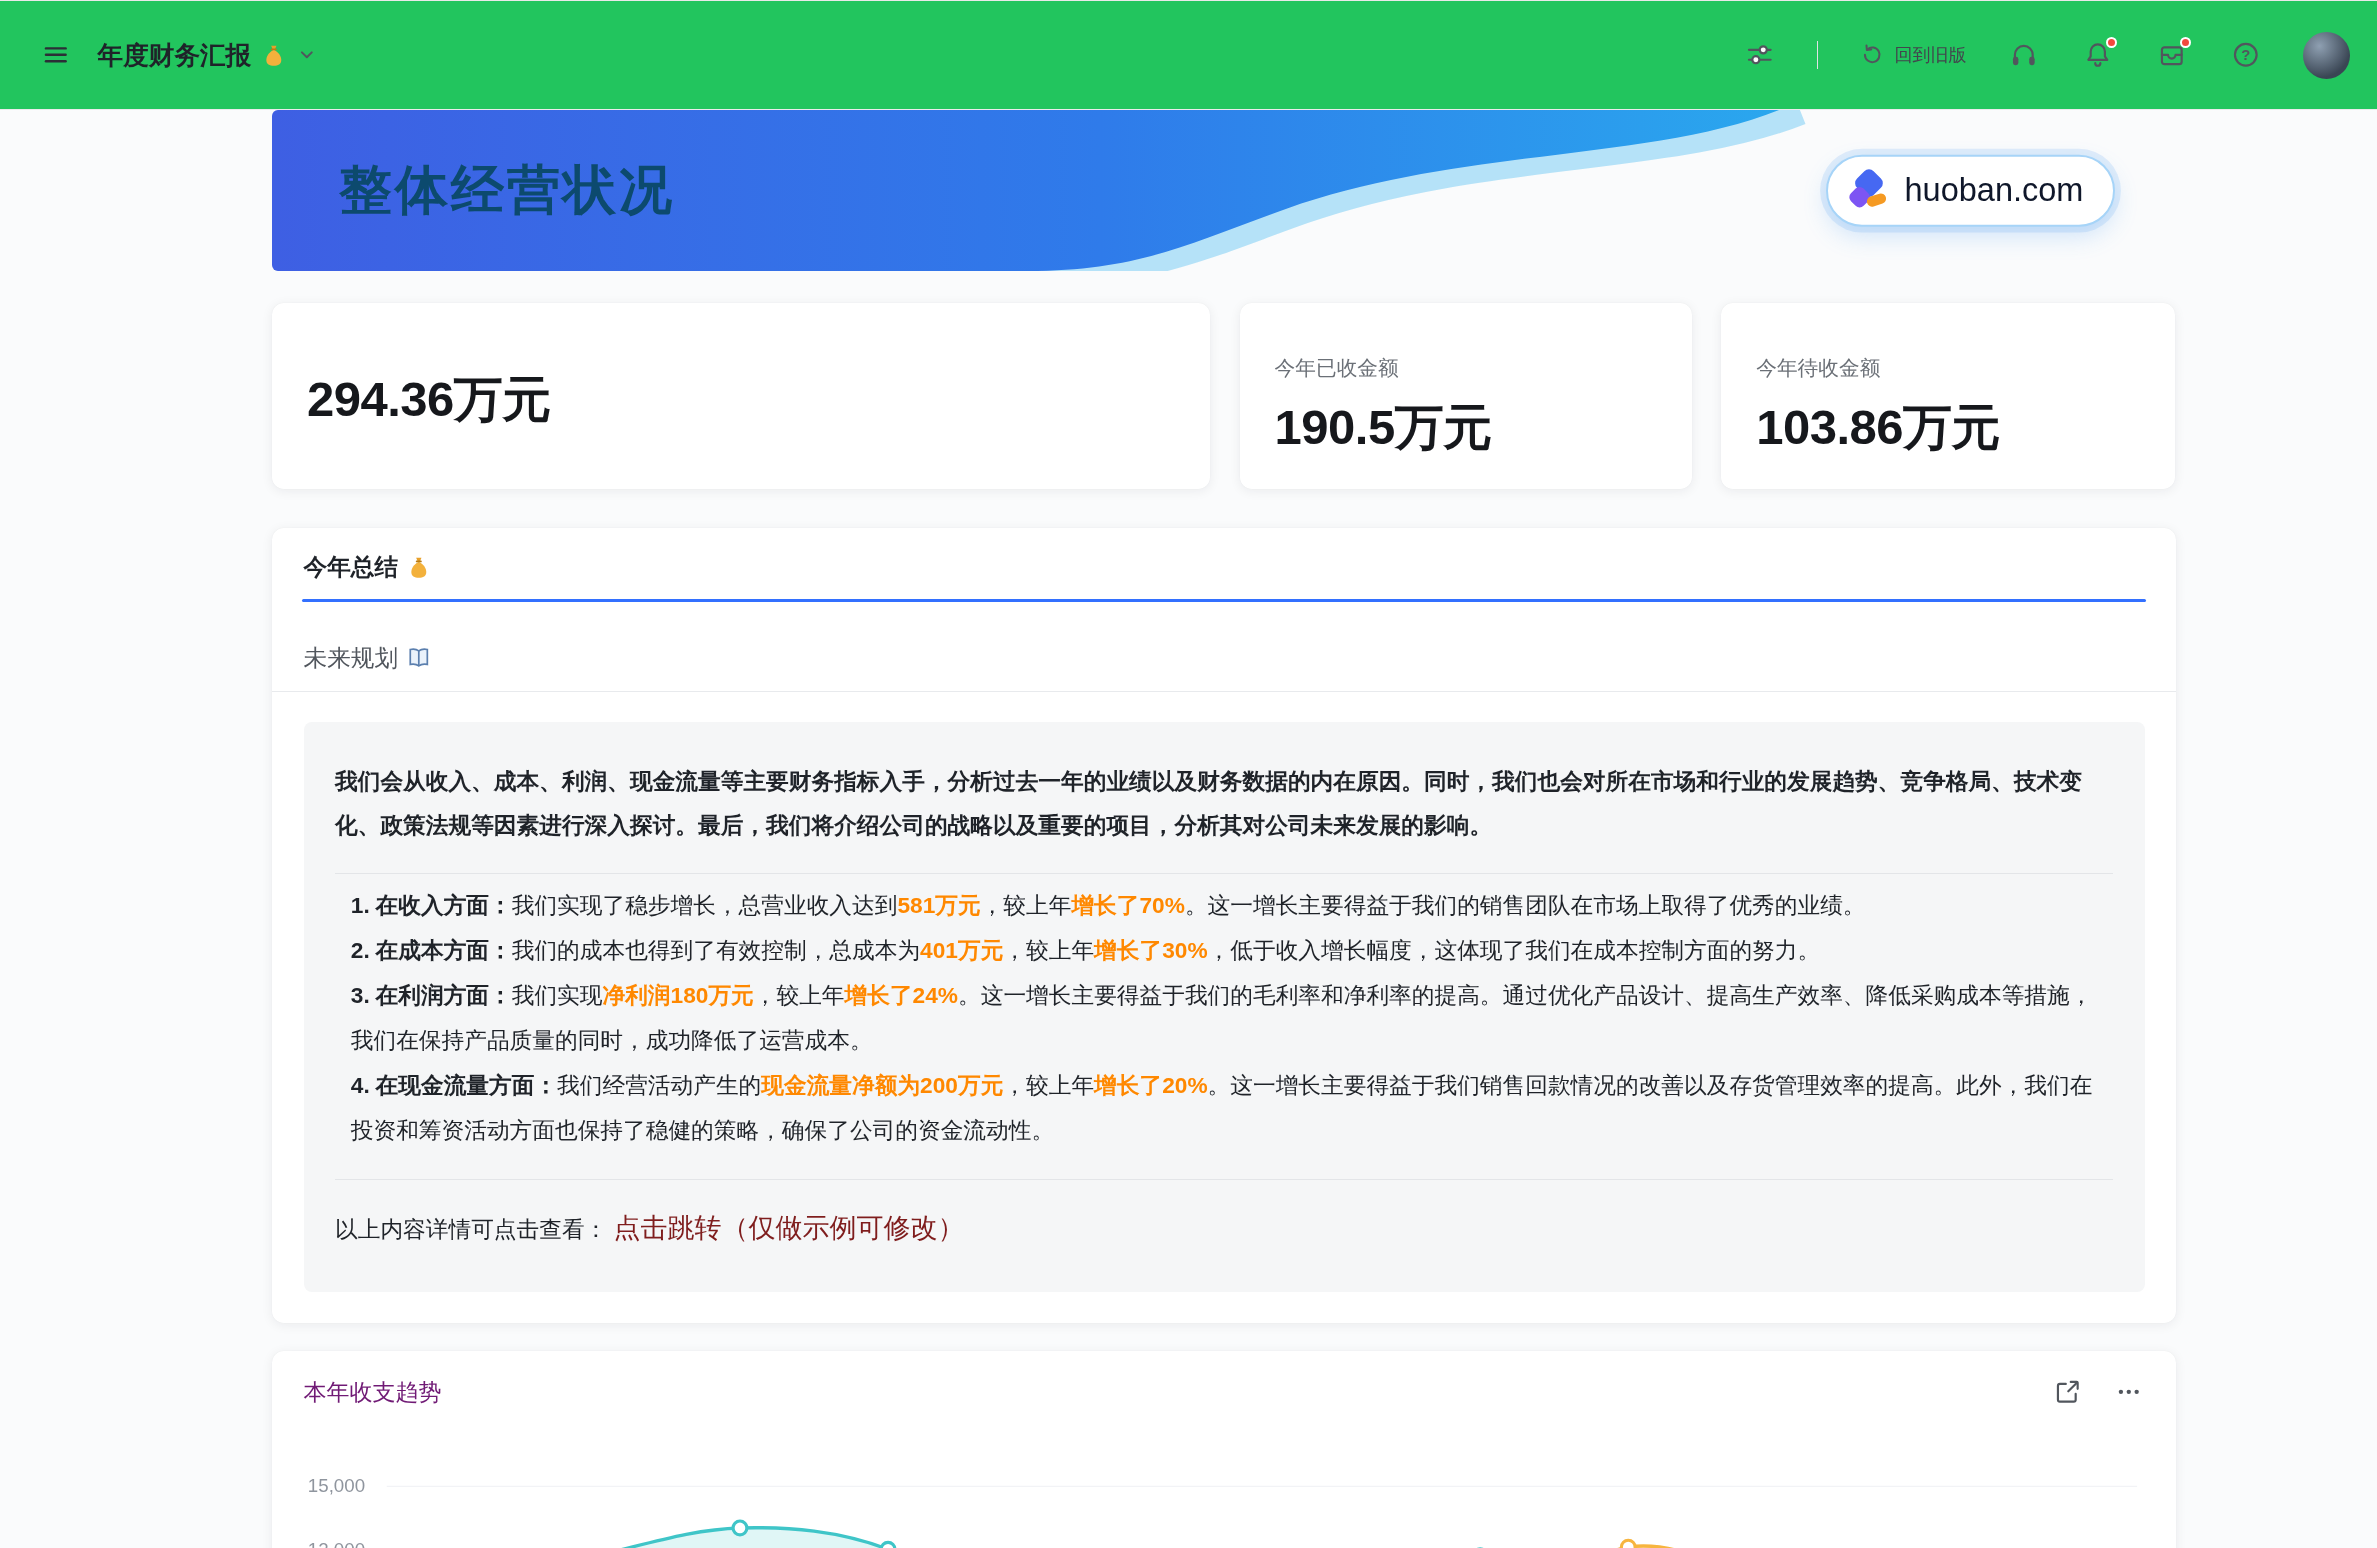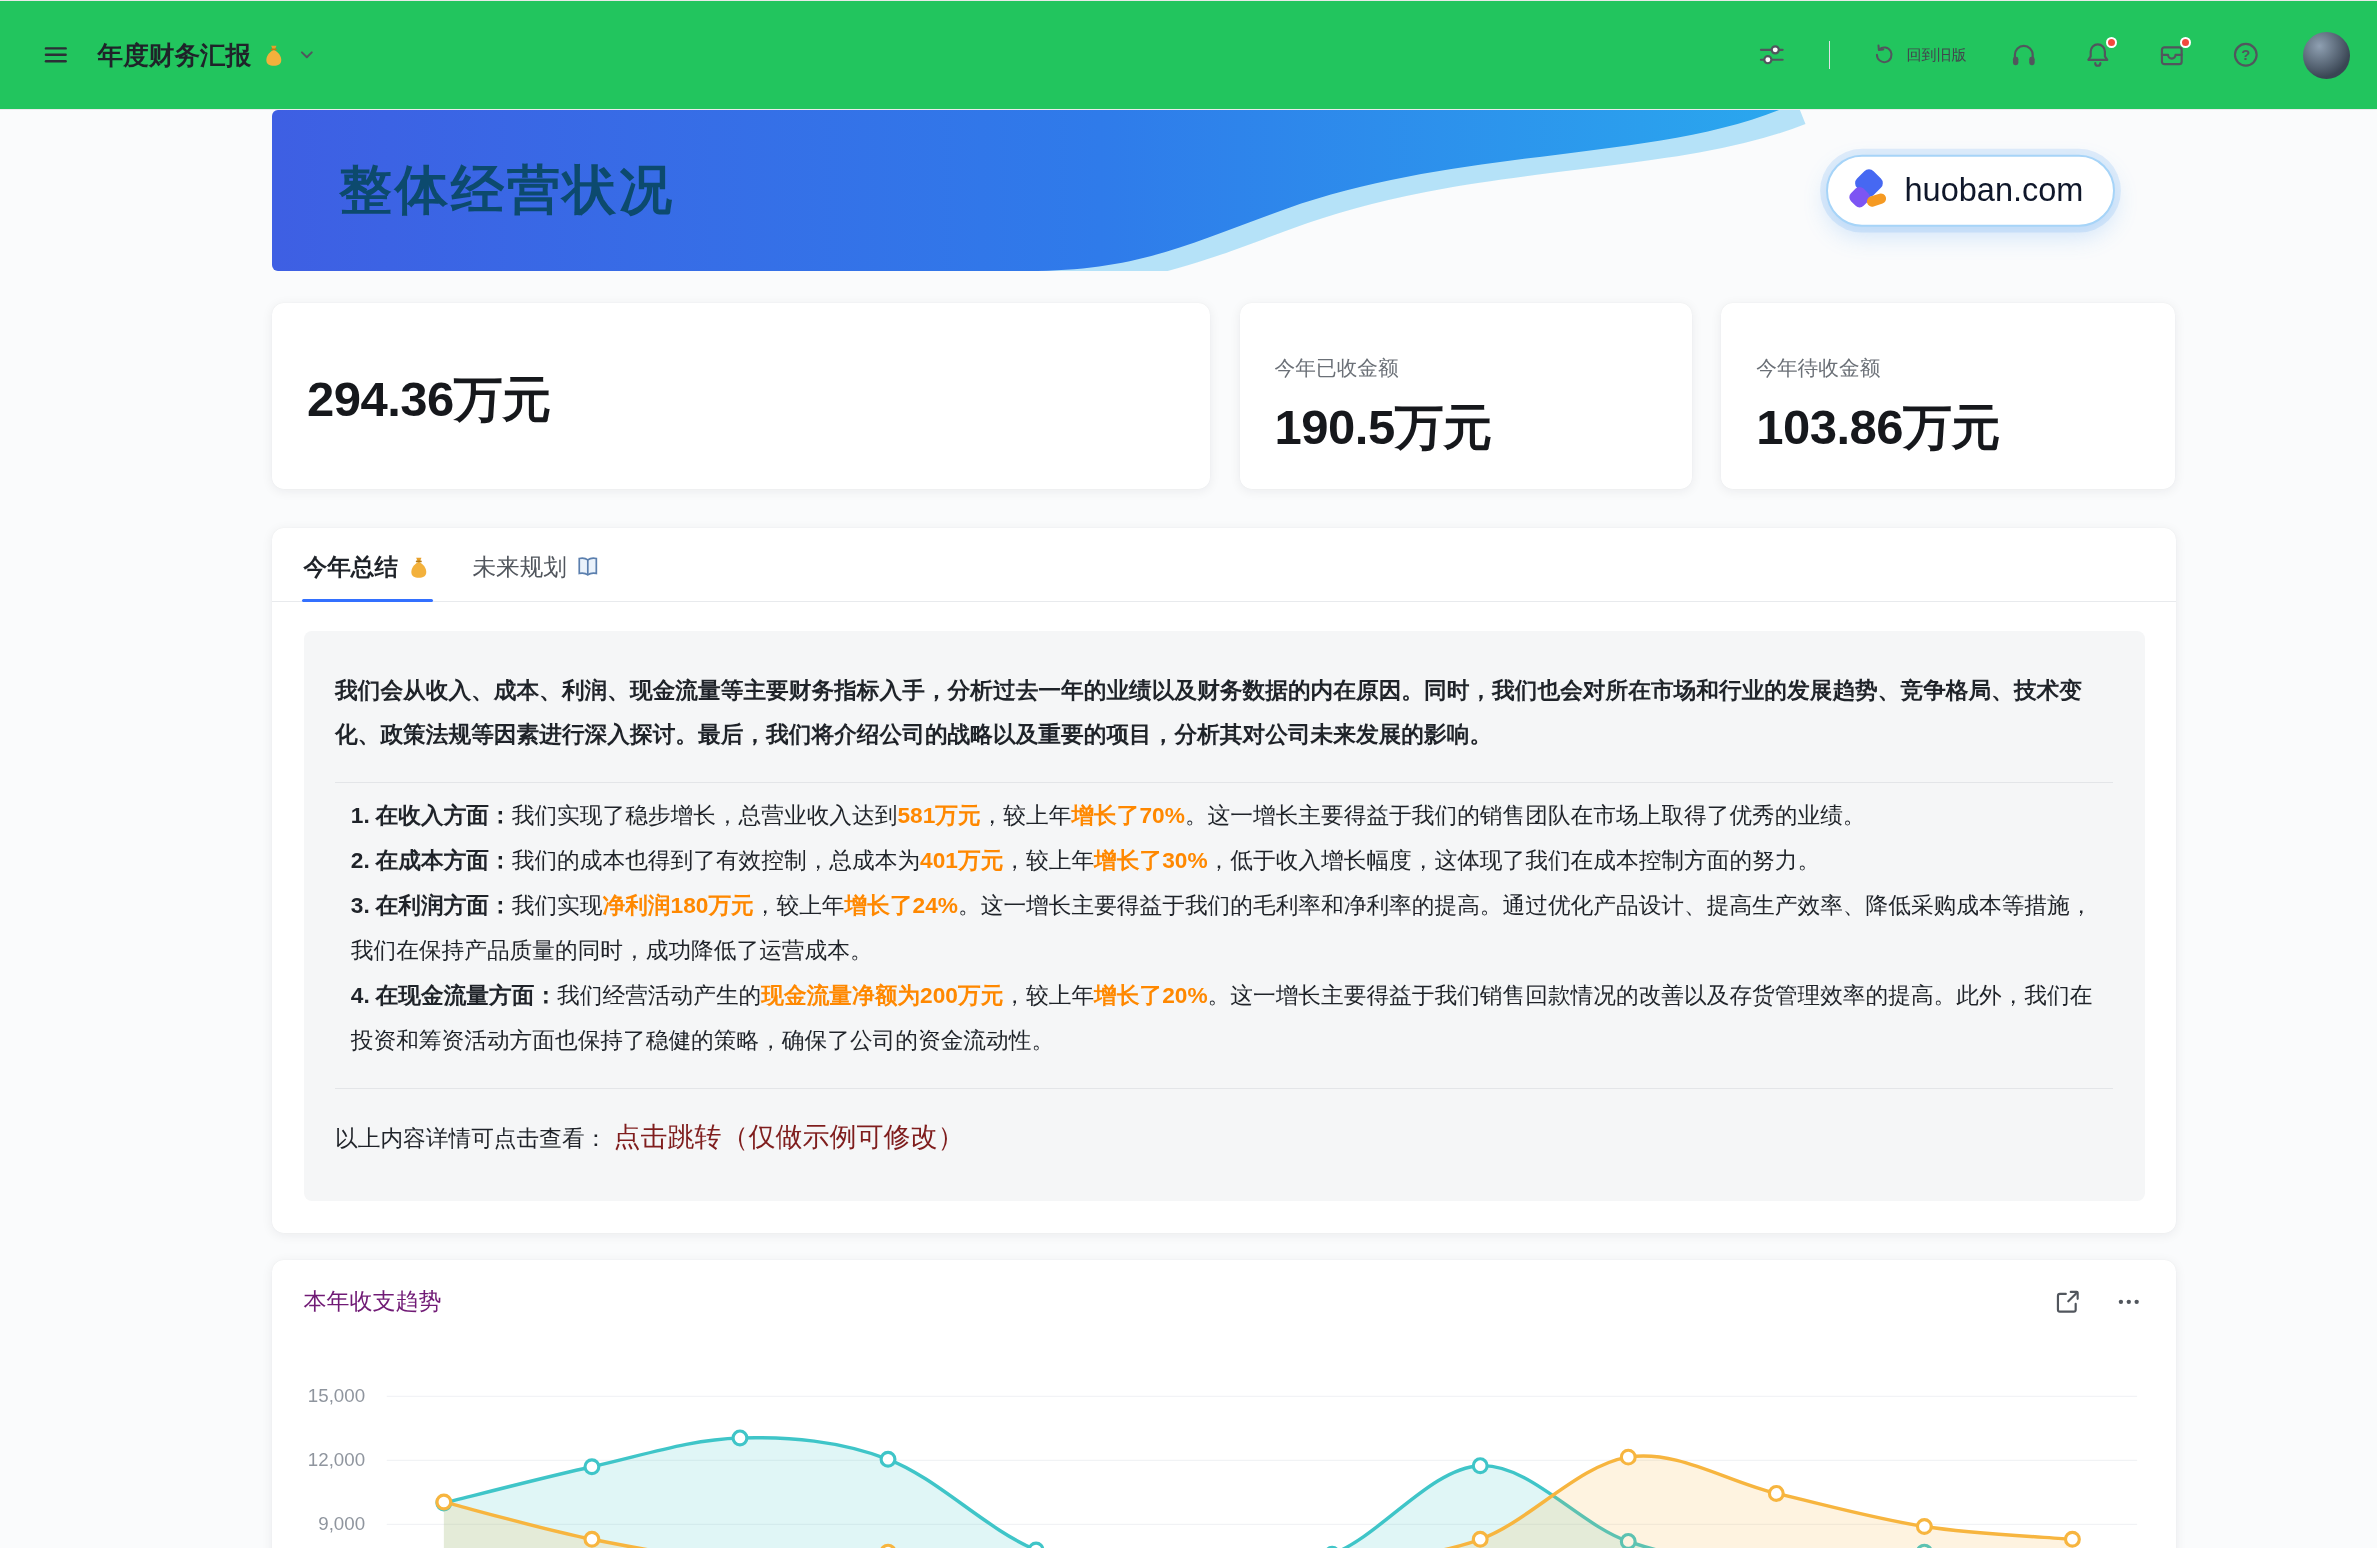--- a/index.html
+++ b/index.html
@@ -18,21 +18,21 @@
     border-bottom: 1px solid #ececec;
     display: flex; align-items: center;
     padding: 0 27.6px 0 39px;
   }
   .topbar .hamburger { width: 33px; height: 33px; display:flex; align-items:center; justify-content:center; background:none; border:none; }
   .app-title-wrap { display: flex; align-items: center; gap: 9.9px; margin-left: 25.6px; }
   .app-title { font-size: 25.6px; font-weight: 700; color: #1f2329; }
   .topbar-right { margin-left: auto; display: flex; align-items: center; gap: 41px; }
   .tb-icon { position: relative; width: 33px; height: 33px; display: flex; align-items: center; justify-content: center; background: none; border: none; }
   .tb-divider { width: 1px; height: 27.6px; background: #e0e2e5; }
-  .back-old { display: flex; align-items: center; gap: 10px; background: none; border: none; color: #42464d; font-size: 15px; font-family: inherit; }
+  .back-old { display: flex; align-items: center; gap: 10px; background: none; border: none; color: #42464d; font-size: 18px; font-family: inherit; }
   .red-dot { position: absolute; top: -2px; right: -3px; width: 11.8px; height: 11.8px; border-radius: 50%; background: #f2483d; border: 2px solid #fff; }
   .avatar { width: 47px; height: 47px; border-radius: 50%; background: radial-gradient(circle at 35% 30%, #8fa0b2, #3a4654 70%); border: none; flex: none; }
 
   
   .page { width: 1904px; margin-left: 272px; }
 
   
   .banner { position: relative; height: 161px; margin-top: 0; border-radius: 5.9px; overflow: hidden; }
   .banner svg.bg { position: absolute; inset: 0; }
   .banner h1 {
@@ -55,21 +55,21 @@
     box-shadow: 0 2px 11.8px rgba(31,35,41,.07), 0 0 1px rgba(31,35,41,.08);
   }
   .stat-card { height: 186px; padding: 51px 35px 0 35px; }
   .stat-card.wide { width: 938px; }
   .stat-card.small { width: 452px; }
   .stat-label { font-size: 20.7px; color: #6b7077; }
   .stat-value { margin-top: 13.8px; font-size: 49px; font-weight: 700; letter-spacing: -0.5px; color: #16181c; }
 
   
   .summary-card { margin-top: 39px; padding-bottom: 31.5px; }
-  .tabs { display: flex; gap: 37px; padding: 19.7px 29.6px 0 29.6px; border-bottom: 1px solid #e8eaed; }
+  .tabs { display: flex; gap: 37px; padding: 19.7px 29.6px 0 29.6px; border-bottom: 1px solid #e8eaed; flex-direction: column; }
   .tab { position: relative; display: flex; align-items: center; gap: 7.9px; padding: 3.9px 2px 17.7px 2px; font-size: 23.6px; color: #51565d; background: none; border: none; font-family: inherit; }
   .tab.active { color: #1f2329; font-weight: 700; }
   .tab.active::after { content: ""; position: absolute; left: 0; right: 0; bottom: -1px; height: 3px; border-radius: 2px; background: #3370ff; }
 
   .panel { margin: 29.6px 31.5px 0 31.5px; background: #f5f6f7; border-radius: 7.9px; padding: 37px 31.5px 41px 31.5px; }
   .panel p { font-size: 22.7px; line-height: 44px; color: #1f2329; }
   .intro { font-weight: 700; }
   .panel hr { border: none; border-top: 1px solid #e3e5e8; margin: 25.6px 0 0 0; }
   .lead { margin-top: 25.6px; }
   .list { margin-top: 9.9px; padding-left: 15.8px; }

